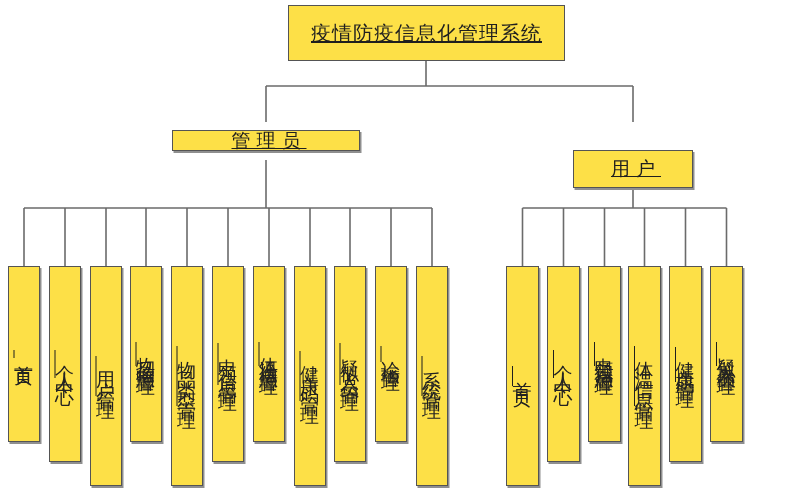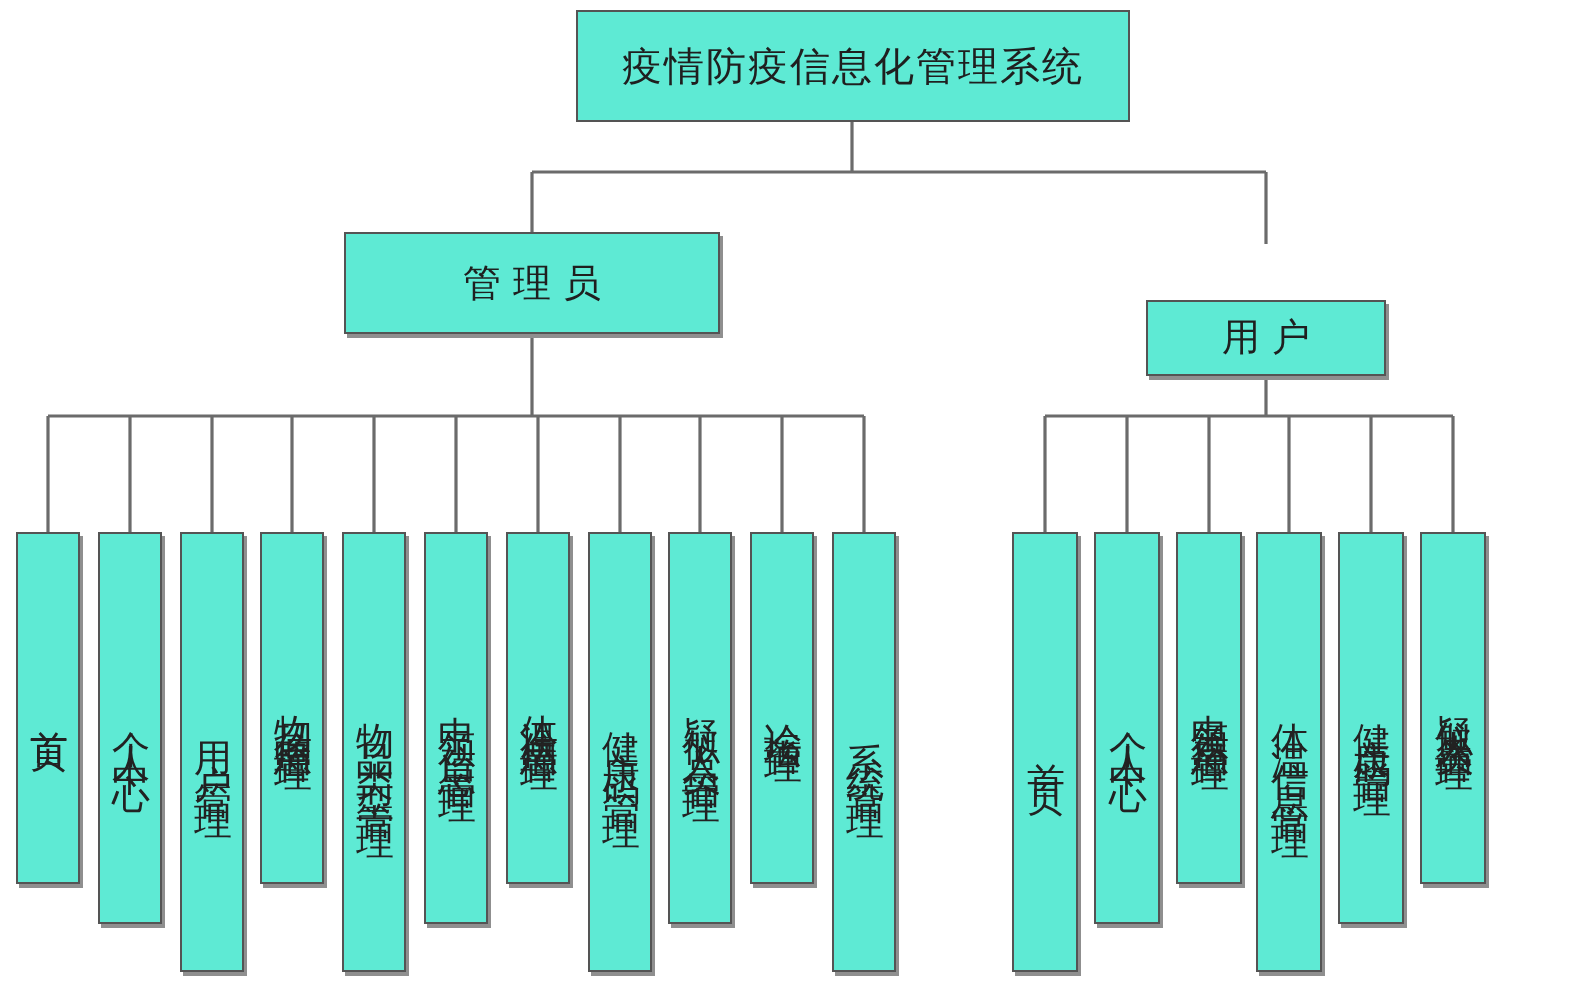--- a/index.html
+++ b/index.html
@@ -8,29 +8,29 @@
     width:793px;height:498px;
     background:#ffffff;
     font-family:"DejaVu Serif","Liberation Serif",serif;
     color:#1f1f1f;
     overflow:hidden;
   }
   .connectors{position:absolute;left:0;top:0;width:793px;height:498px;}
   .nbox{
     position:absolute;
     box-sizing:border-box;
-    background:#5eead4;
+    background:#fde047;
     border:1.6px solid #545454;
-    display:flex;align-items:center;justify-content:center;
+    display:flex;align-items:center;justify-content:center;text-decoration:underline;
   }
   .shadowed{box-shadow:1.5px 2px 0 #8f8f8f;}
   .root-box{left:288px;top:5px;width:277px;height:56px;}
   .root-box .hlabel{font-size:20px;letter-spacing:1px;white-space:nowrap;}
   .branch-box .hlabel{font-size:19px;letter-spacing:6px;text-indent:6px;white-space:nowrap;}
-  .admin-box{left:172px;top:116px;width:188px;height:51px;justify-content:center;}
+  .admin-box{left:172px;top:130px;width:188px;height:21px;justify-content:center;}
   .user-box{left:573px;top:122px;width:120px;height:38px;margin-top:28px;}
   .leaf{top:266px;width:32px;}
   .leaf-r{width:33px;}
   .h-s{height:176px;}
   .h-m{height:196px;}
   .h-t{height:220px;}
   .vtext{
     writing-mode:vertical-rl;
     text-orientation:upright;
     font-size:19px;

